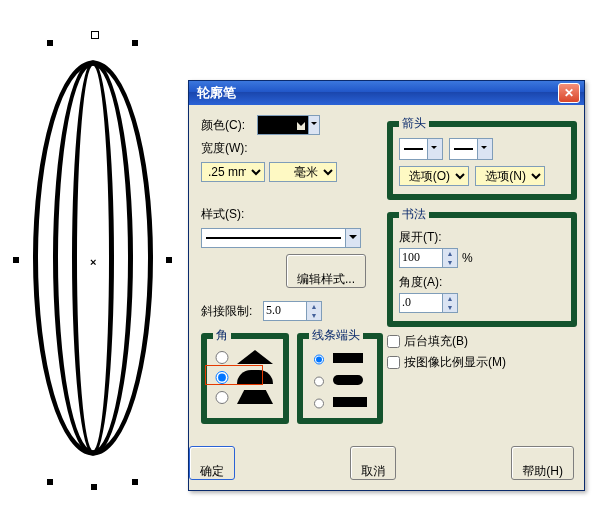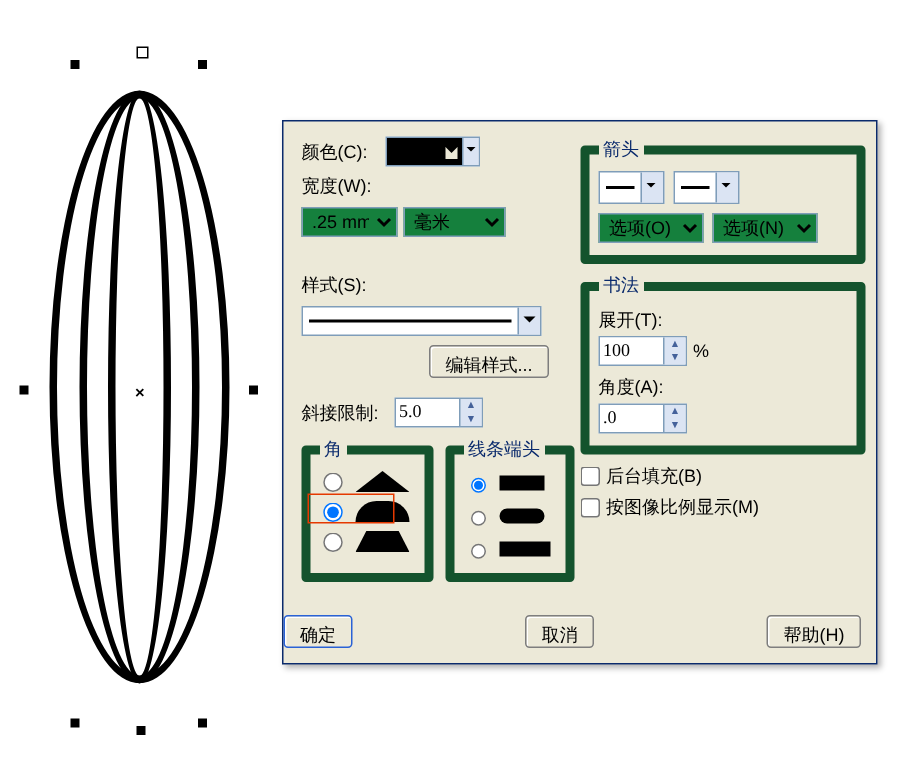--- a/index.html
+++ b/index.html
@@ -66,39 +66,39 @@
     width:20px;height:18px;
     background:linear-gradient(#F59079,#D9472B);
     border:1px solid #fff;border-radius:3px;
     color:#fff;display:flex;align-items:center;justify-content:center;
     font-weight:bold;font-size:12px;line-height:1;
   }
   .body { padding:10px 10px 10px 12px; position:relative; }
   .row { display:flex; align-items:center; margin-bottom:5px; gap:4px;}
   label.l { min-width:52px; }
   select,input.txt{
-    background:#15803d;border:1px solid #7F9DB9;height:18px;
-    font-size:12px;padding:0 2px;box-sizing:border-box;
+    background:#fef9c3;border:1px solid #7F9DB9;height:18px;
+    font-size:12px;padding:0 2px;box-sizing:border-box;text-align:right;
   }
   select{height:20px;}
   .swatch{
     width:50px;height:18px;background:#000;border:1px solid #7F9DB9;display:inline-block;
     position:relative;
   }
   .swatch::after{content:"";position:absolute;right:3px;top:6px;border:4px solid transparent;border-top-color:#000;background:#ECE9D8;width:0;height:0;}
   .swwrap{display:inline-flex;border:1px solid #7F9DB9;background:#fff;}
   .swwrap .sb{width:10px;background:#DBE4F3;border-left:1px solid #7F9DB9;position:relative}
   .swwrap .sb::after{content:"";position:absolute;left:2px;top:6px;border:3px solid transparent;border-top-color:#000;}
   .lcol{width:175px;float:left;}
   .rcol{position:absolute;left:198px;top:10px;width:190px;}
   fieldset{border:6px solid #14532d;border-radius:3px;padding:6px 6px 8px 6px;margin:0 0 6px 0;}
   legend{color:#0A2A6C;padding:0 3px;font-size:12px;}
   .btn{
     background:#ECE9D8;border:1px solid #7E7E7E;border-radius:3px;
-    height:22px;padding:4px 10px;font-size:12px;
+    height:22px;padding:16px 10px;font-size:12px;
     box-shadow:inset 1px 1px #fff;
   }
   .spinbox{display:inline-flex;border:1px solid #7F9DB9;background:#fff;height:18px;}
   .spinbox input{border:0;width:38px;height:16px;font-size:12px;padding:0 2px;font-family:Liberation Serif, serif;}
   .spinbox .ar{width:14px;background:#DBE4F3;border-left:1px solid #7F9DB9;display:flex;flex-direction:column;}
   .spinbox .ar span{flex:1;display:flex;align-items:center;justify-content:center;font-size:7px;line-height:1;color:#44619A;}
   .nib{width:58px;height:58px;border:1px solid #000;display:flex;align-items:center;justify-content:center;background:#fff;}
   .nib .dot{width:46px;height:46px;border-radius:50%;background:#111;}
   .cornergrid{display:grid;grid-template-columns:18px 40px;gap:6px 6px;align-items:center;}
   .cornergrid input[type=radio]{margin:0;}
@@ -135,20 +135,27 @@
   <div class="h tr"></div>
   <div class="h ml"></div>
   <div class="h mr"></div>
   <div class="h bl"></div>
   <div class="h bc"></div>
   <div class="h br"></div>
   <div class="cx">×</div>
 </div>
 
 <div class="dlg">
+  <div class="titlebar">
+    <span>轮廓笔</span>
+    <span class="spacer"></span>
+    <div class="closebtn">
+      <span>✕</span>
+    </div>
+  </div>
 
   <div class="body">
 
     <div class="lcol">
       <div class="row">
         <label class="l">颜色(C):</label>
         <span class="swwrap">
           <span class="swatch" style="border:0"></span>
             <span class="sb"></span>
         </span>

